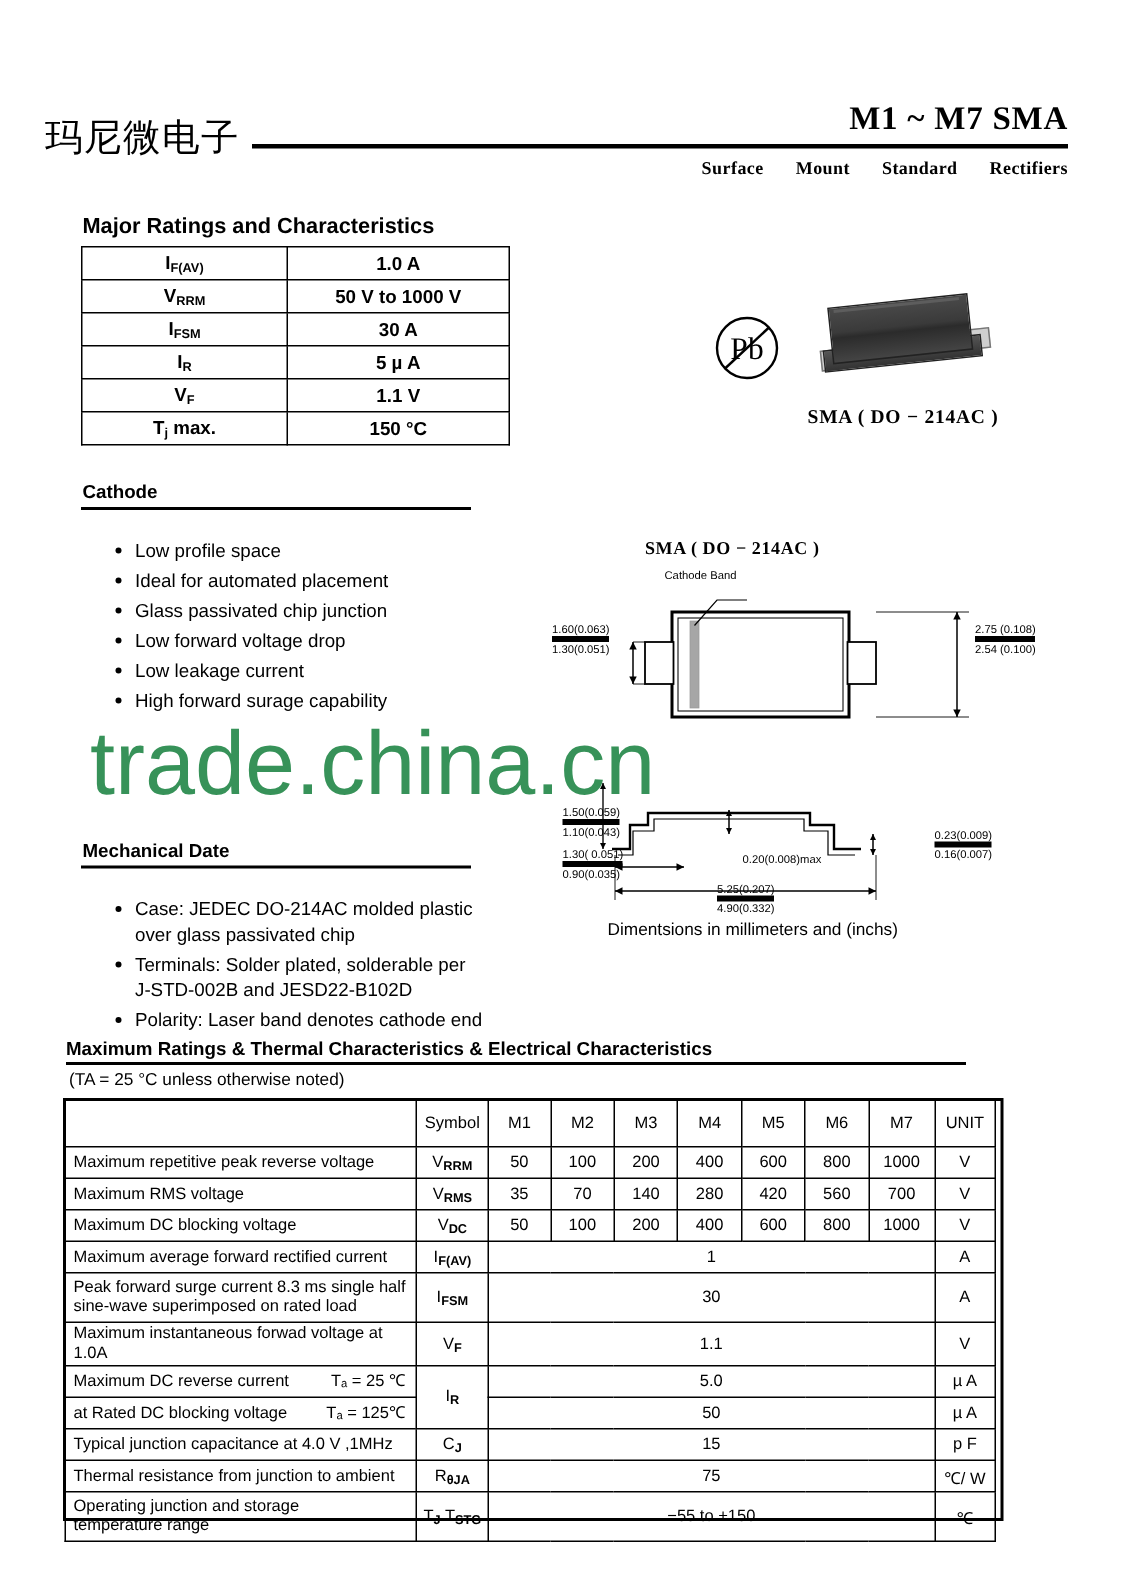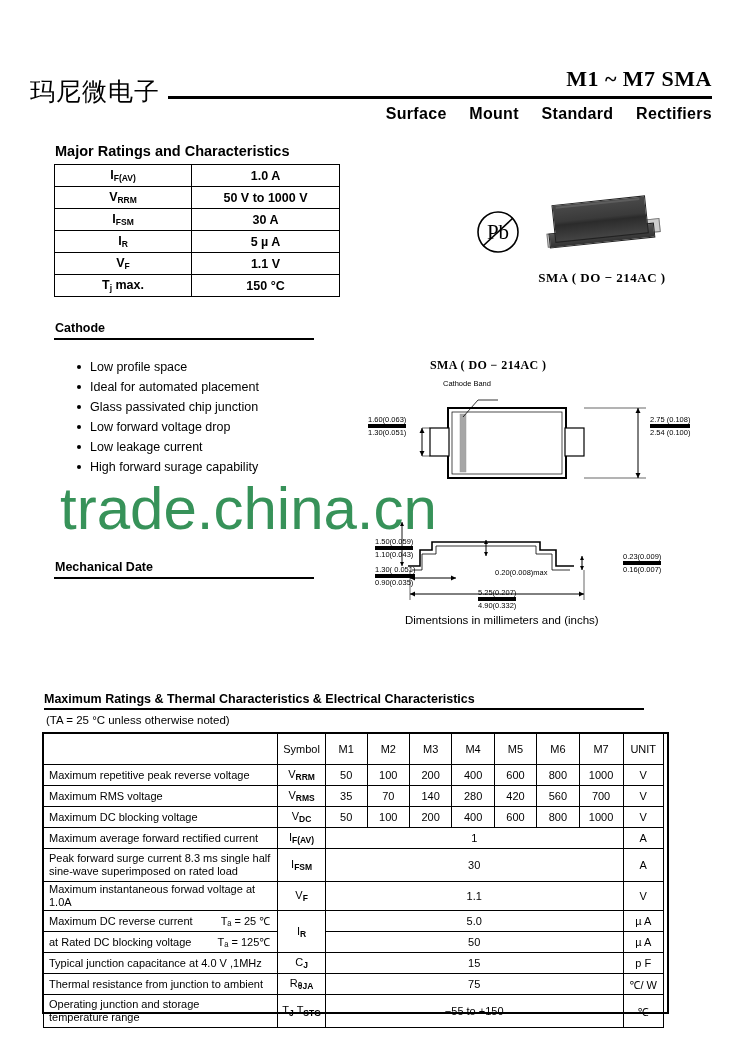--- a/index.html
+++ b/index.html
@@ -26,21 +26,21 @@
   .brand-rule{
     position:absolute;left:168px;top:96px;width:544px;height:3px;background:#000;
   }
   .title-main{
     position:absolute;right:38px;top:66px;
     font-family:"Liberation Serif",serif;font-weight:bold;font-size:22px;
     letter-spacing:.5px;
   }
   .title-sub{
     position:absolute;right:38px;top:105px;
-    font-family:Liberation Sans, sans-serif;font-weight:bold;font-size:16px;
+    font-family:Liberation Serif, serif;font-weight:bold;font-size:12px;
     letter-spacing:.3px;white-space:nowrap;
   }
   .title-sub span{margin-left:18px;}
   .title-sub span:first-child{margin-left:0;}
 
   
   .mr-title{
     position:absolute;left:55px;top:143px;font-size:14.5px;font-weight:bold;
   }
   table.mr{
@@ -200,20 +200,27 @@
       <li>Low profile space</li>
       <li>Ideal for automated placement</li>
       <li>Glass passivated chip junction</li>
       <li>Low forward voltage drop</li>
       <li>Low leakage current</li>
       <li>High forward surage capability</li>
     </ul>
 
   <div class="sec-head" style="left:55px;top:560px">Mechanical Date</div>
   <div class="sec-rule" style="left:54px;top:577px;width:260px"></div>
+  <ul class="bl" style="left:58px;top:582px;width:320px" id="mech-list">
+      <li>Case: JEDEC DO-214AC molded plastic</li>
+      <li class="cont">over glass passivated chip</li>
+      <li>Terminals: Solder plated, solderable per</li>
+      <li class="cont">J-STD-002B and JESD22-B102D</li>
+      <li>Polarity: Laser band denotes cathode end</li>
+    </ul>
 
   <div class="pb">
     <svg width="48" height="48" viewBox="0 0 48 48">
       <circle cx="24" cy="24" r="20" fill="none" stroke="#000" stroke-width="1.6"></circle>
       <line x1="9" y1="38" x2="39" y2="10" stroke="#000" stroke-width="1.6"></line>
       <text x="24" y="31" font-family="Liberation Serif, serif" font-size="21" text-anchor="middle" fill="#000">Pb</text>
     </svg>
   </div>
 
   <div class="pkg-photo">

